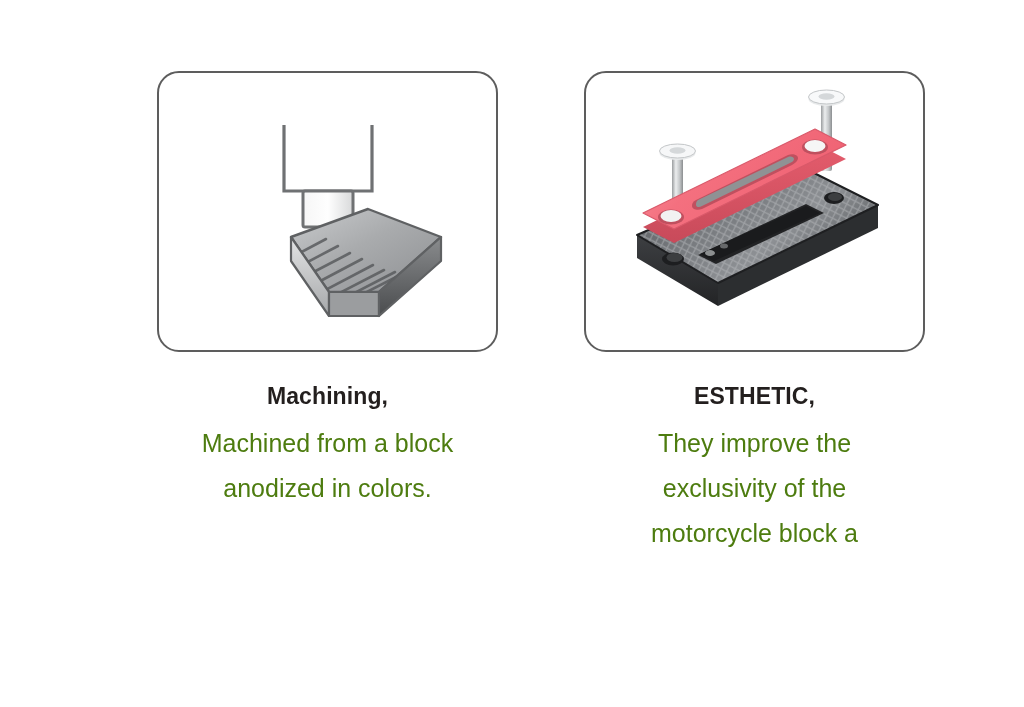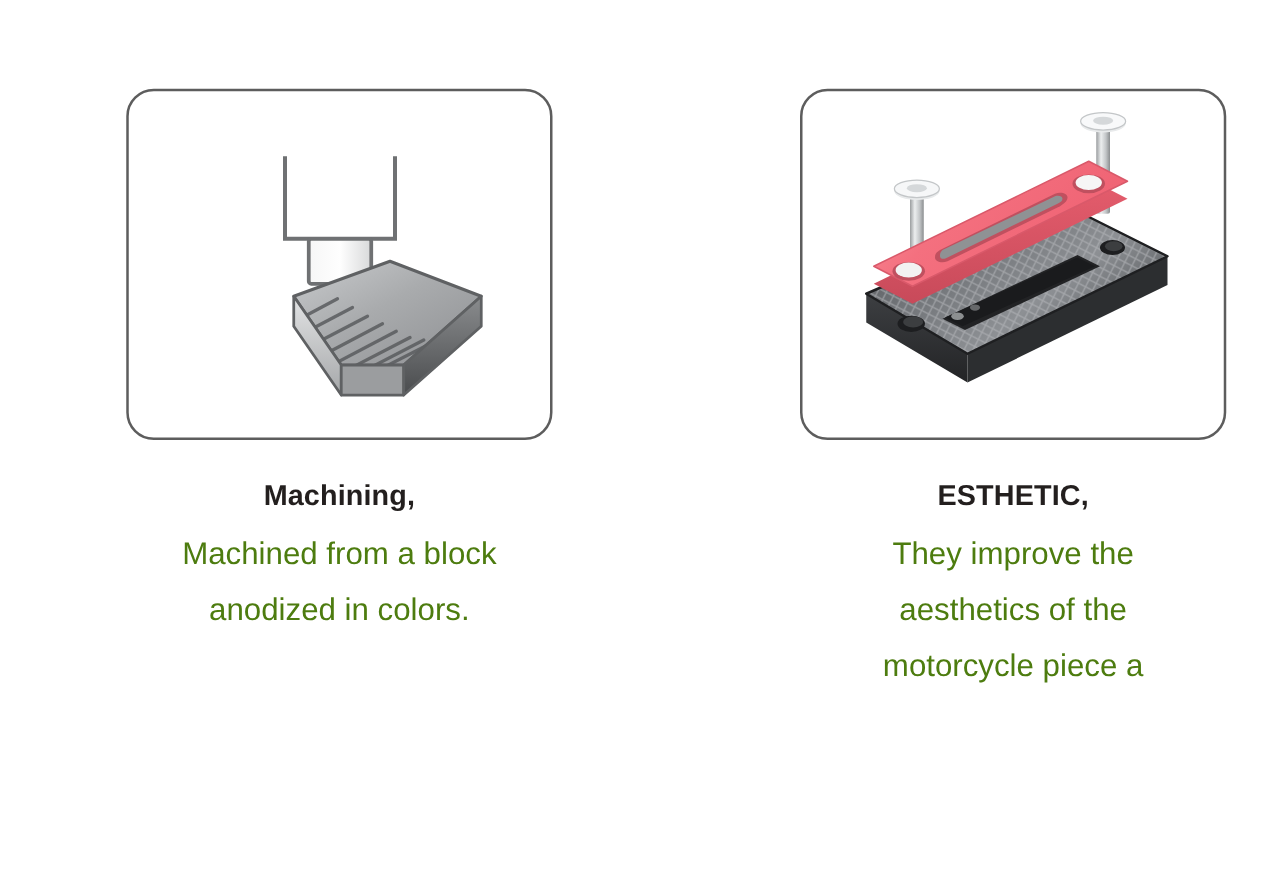--- a/index.html
+++ b/index.html
@@ -17,21 +17,21 @@
 
   .features-grid {
     position: absolute;
     left: 0;
     top: 0;
     width: 1024px;
     height: 707px;
     display: flex;
     flex-direction: row;
     align-items: flex-start;
-    justify-content: space-between;
+    justify-content: center;
   }
 
   .feature-col {
     width: 427px;
     display: flex;
     flex-direction: column;
     align-items: center;
   }
   .feature-col.col-1 { margin-left: 58px; }
   .feature-col.col-2 { margin-left: 0px; }
@@ -230,18 +230,18 @@
           <ellipse cx="205" cy="60" rx="13" ry="7.5" fill="#c0505f"></ellipse>
           <ellipse cx="205" cy="59" rx="10.5" ry="6" fill="#f6f6f6"></ellipse>
         </svg>
       </div>
     </div>
 
     <div class="feature-title">ESTHETIC,</div>
 
     <div class="feature-body">
       <span class="ln">They improve the</span>
-      <span class="ln">aesthetics of the</span>
-      <span class="ln">motorcycle piece a</span>
+      <span class="ln">exclusivity of the</span>
+      <span class="ln">motorcycle block a</span>
     </div>
   </div>
 
 </div>
 
 </body></html>

